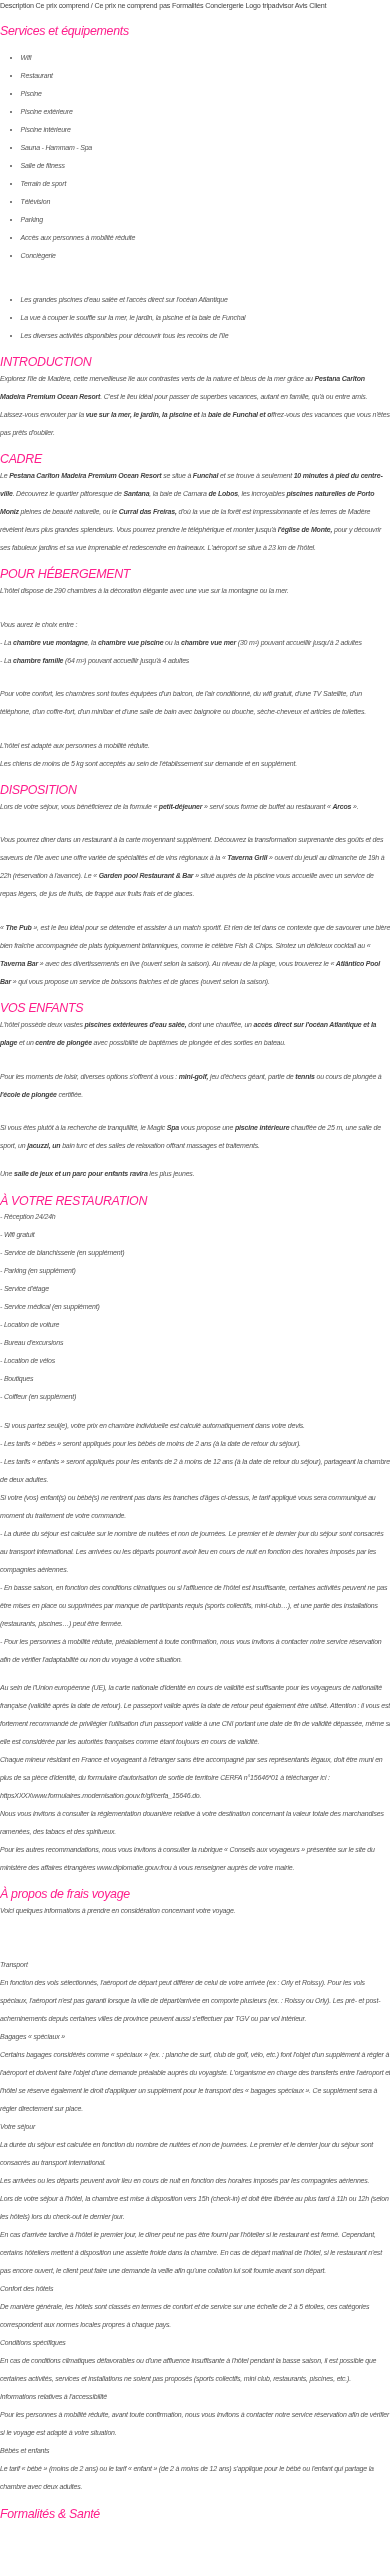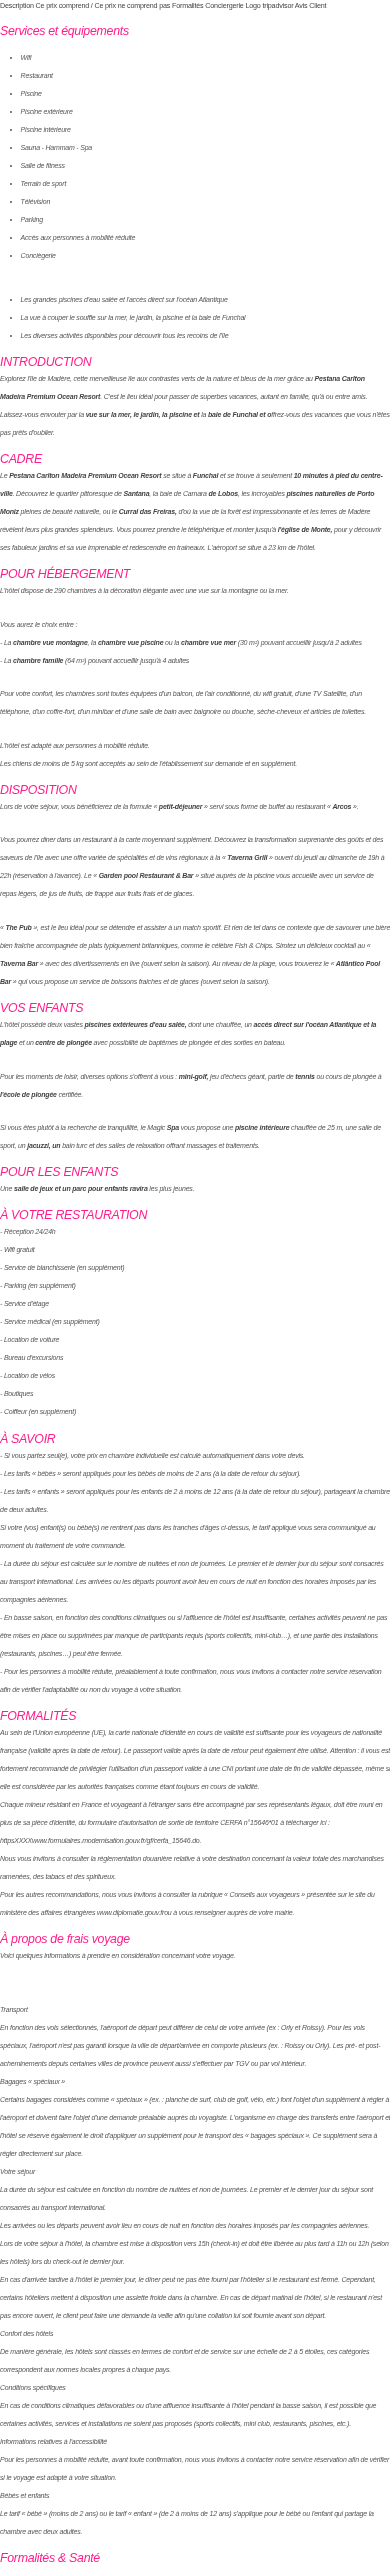--- a/index.html
+++ b/index.html
@@ -105,21 +105,20 @@
     <h2 class="sec upper">VOS ENFANTS</h2>
     <p class="p"><span>L'hôtel possède deux vastes </span><b>piscines extérieures d'eau salée,</b><span> dont une chauffée, un </span><b>accès direct sur l'océan Atlantique et la plage</b><span> et un </span><b>centre de plongée</b><span> avec possibilité de baptêmes de plongée et des sorties en bateau.</span></p>
     <div class="gap30"></div>
     <p class="p"><span>Pour les moments de loisir, diverses options s'offrent à vous : </span><b>mini-golf,</b><span> jeu d'échecs géant, partie de </span><b>tennis</b><span> ou cours de plongée à </span><b>l'école de plongée</b><span> certifiée.</span></p>
     <div class="gap30"></div>
     <p class="p"><span>Si vous êtes plutôt à la recherche de tranquillité, le Magic </span><b>Spa</b><span> vous propose une </span><b>piscine intérieure</b><span> chauffée de 25 m, une salle de sport, un  </span><b>jacuzzi, un</b><span> bain turc et des salles de relaxation offrant massages et traitements.</span></p>
   </section>
 
   <div class="gap20"></div>
   <section>
-    <h2 class="sec upper">POUR LES ENFANTS</h2>
     <p class="p"><span>Une </span><b>salle de jeux et un parc pour enfants ravira</b><span> les plus jeunes.</span></p>
   </section>
 
   <div class="gap20"></div>
   <section>
     <h2 class="sec upper">À VOTRE RESTAURATION</h2>
     <p class="dash">- Réception 24/24h</p>
     <p class="dash">- Wifi gratuit</p>
     <p class="dash">- Service de blanchisserie (en supplément)</p>
     <p class="dash">- Parking (en supplément)</p>
@@ -127,33 +126,31 @@
     <p class="dash">- Service médical (en supplément)</p>
     <p class="dash">- Location de voiture</p>
     <p class="dash">- Bureau d'excursions</p>
     <p class="dash">- Location de vélos</p>
     <p class="dash">- Boutiques</p>
     <p class="dash">- Coiffeur (en supplément)</p>
   </section>
 
   <div class="gap20"></div>
   <section>
-    <h2 class="sec upper">À SAVOIR</h2>
     <p class="p">- Si vous partez seul(e), votre prix en chambre individuelle est calculé automatiquement dans votre devis.</p>
     <p class="p">- Les tarifs « bébés » seront appliqués pour les bébés de moins de 2 ans (à la date de retour du séjour).</p>
     <p class="p">- Les tarifs « enfants » seront appliqués pour les enfants de 2 à moins de 12 ans (à la date de retour du séjour), partageant la chambre de deux adultes.</p>
     <p class="p">Si votre (vos) enfant(s) ou bébé(s) ne rentrent pas dans les tranches d'âges ci-dessus, le tarif appliqué vous sera communiqué au moment du traitement de votre commande.</p>
     <p class="p">- La durée du séjour est calculée sur le nombre de nuitées et non de journées. Le premier et le dernier jour du séjour sont consacrés au transport international. Les arrivées ou les départs pourront avoir lieu en cours de nuit en fonction des horaires imposés par les compagnies aériennes.</p>
     <p class="p">- En basse saison, en fonction des conditions climatiques ou si l'affluence de l'hôtel est insuffisante, certaines activités peuvent ne pas être mises en place ou supprimées par manque de participants requis (sports collectifs, mini-club…), et une partie des installations (restaurants, piscines…) peut être fermée.</p>
     <p class="p">- Pour les personnes à mobilité réduite, préalablement à toute confirmation, nous vous invitons à contacter notre service réservation afin de vérifier l'adaptabilité ou non du voyage à votre situation.</p>
   </section>
 
   <div class="gap20"></div>
   <section>
-    <h2 class="sec upper">FORMALITÉS</h2>
     <p class="p">Au sein de l'Union européenne (UE), la carte nationale d'identité en cours de validité est suffisante pour les voyageurs de nationalité française (validité après la date de retour). Le passeport valide après la date de retour peut également être utilisé. Attention : il vous est fortement recommandé de privilégier l'utilisation d'un passeport valide à une CNI portant une date de fin de validité dépassée, même si elle est considérée par les autorités françaises comme étant toujours en cours de validité.</p>
     <p class="p">Chaque mineur résidant en France et voyageant à l'étranger sans être accompagné par ses représentants légaux, doit être muni en plus de sa pièce d'identité, du formulaire d'autorisation de sortie de territoire CERFA n°15646*01 à télécharger ici : httpsXXXXwww.formulaires.modernisation.gouv.fr/gf/cerfa_15646.do.</p>
     <p class="p">Nous vous invitons à consulter la réglementation douanière relative à votre destination concernant la valeur totale des marchandises ramenées, des tabacs et des spiritueux.</p>
     <p class="p">Pour les autres recommandations, nous vous invitons à consulter la rubrique « Conseils aux voyageurs » présentée sur le site du ministère des affaires étrangères www.diplomatie.gouv.frou à vous renseigner auprès de votre mairie.</p>
   </section>
 
   <div class="gap20"></div>
   <section>
     <h2 class="sec">À propos de frais voyage</h2>
     <p class="p">Voici quelques informations à prendre en considération concernant votre voyage.</p>

